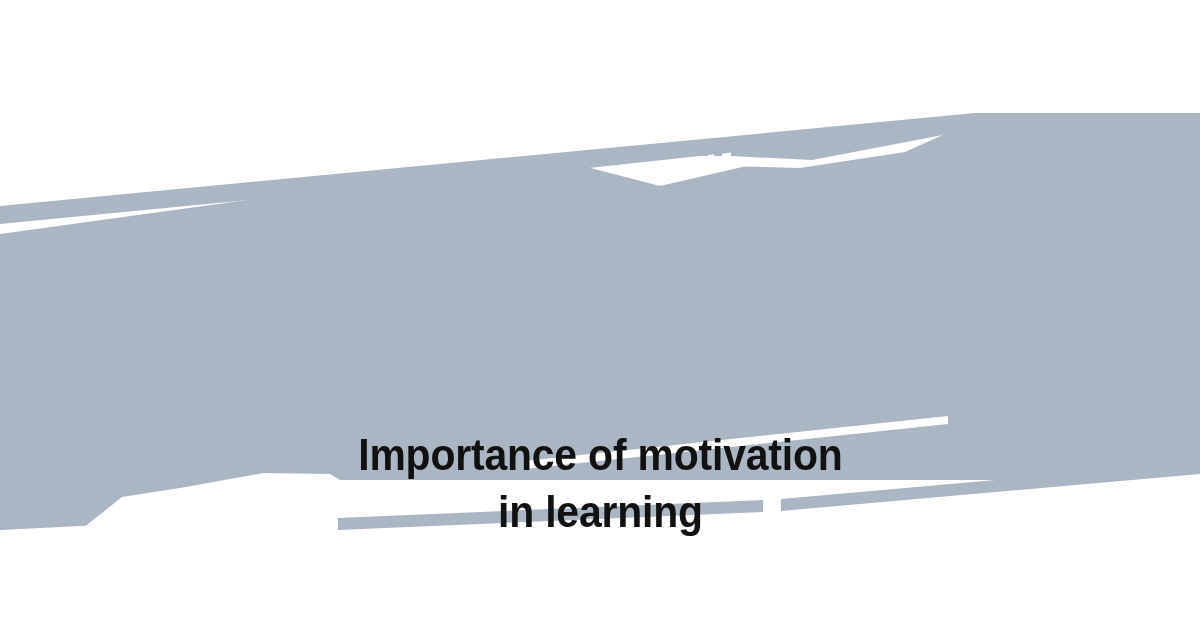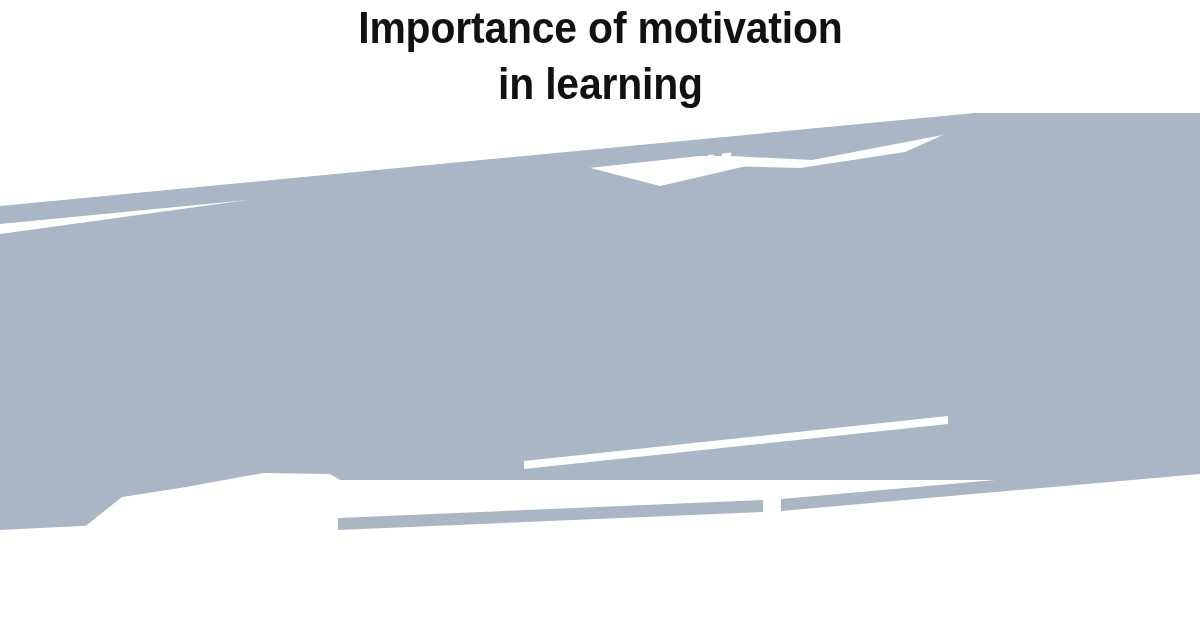--- a/index.html
+++ b/index.html
@@ -22,21 +22,21 @@
     height: 630px;
     display: block;
   }
   #title-wrap {
     position: absolute;
     left: 0;
     top: 0;
     width: 1200px;
     height: 540px;
     display: flex;
-    align-items: flex-start;
+    align-items: flex-end;
     justify-content: center;
     pointer-events: none;
   }
   #title {
     max-width: 700px;
     margin: 0;
     padding: 0 20px;
     text-align: center;
     font-family: "Liberation Sans Narrow", "Liberation Sans", "DejaVu Sans", sans-serif;
     font-size: 44px;

